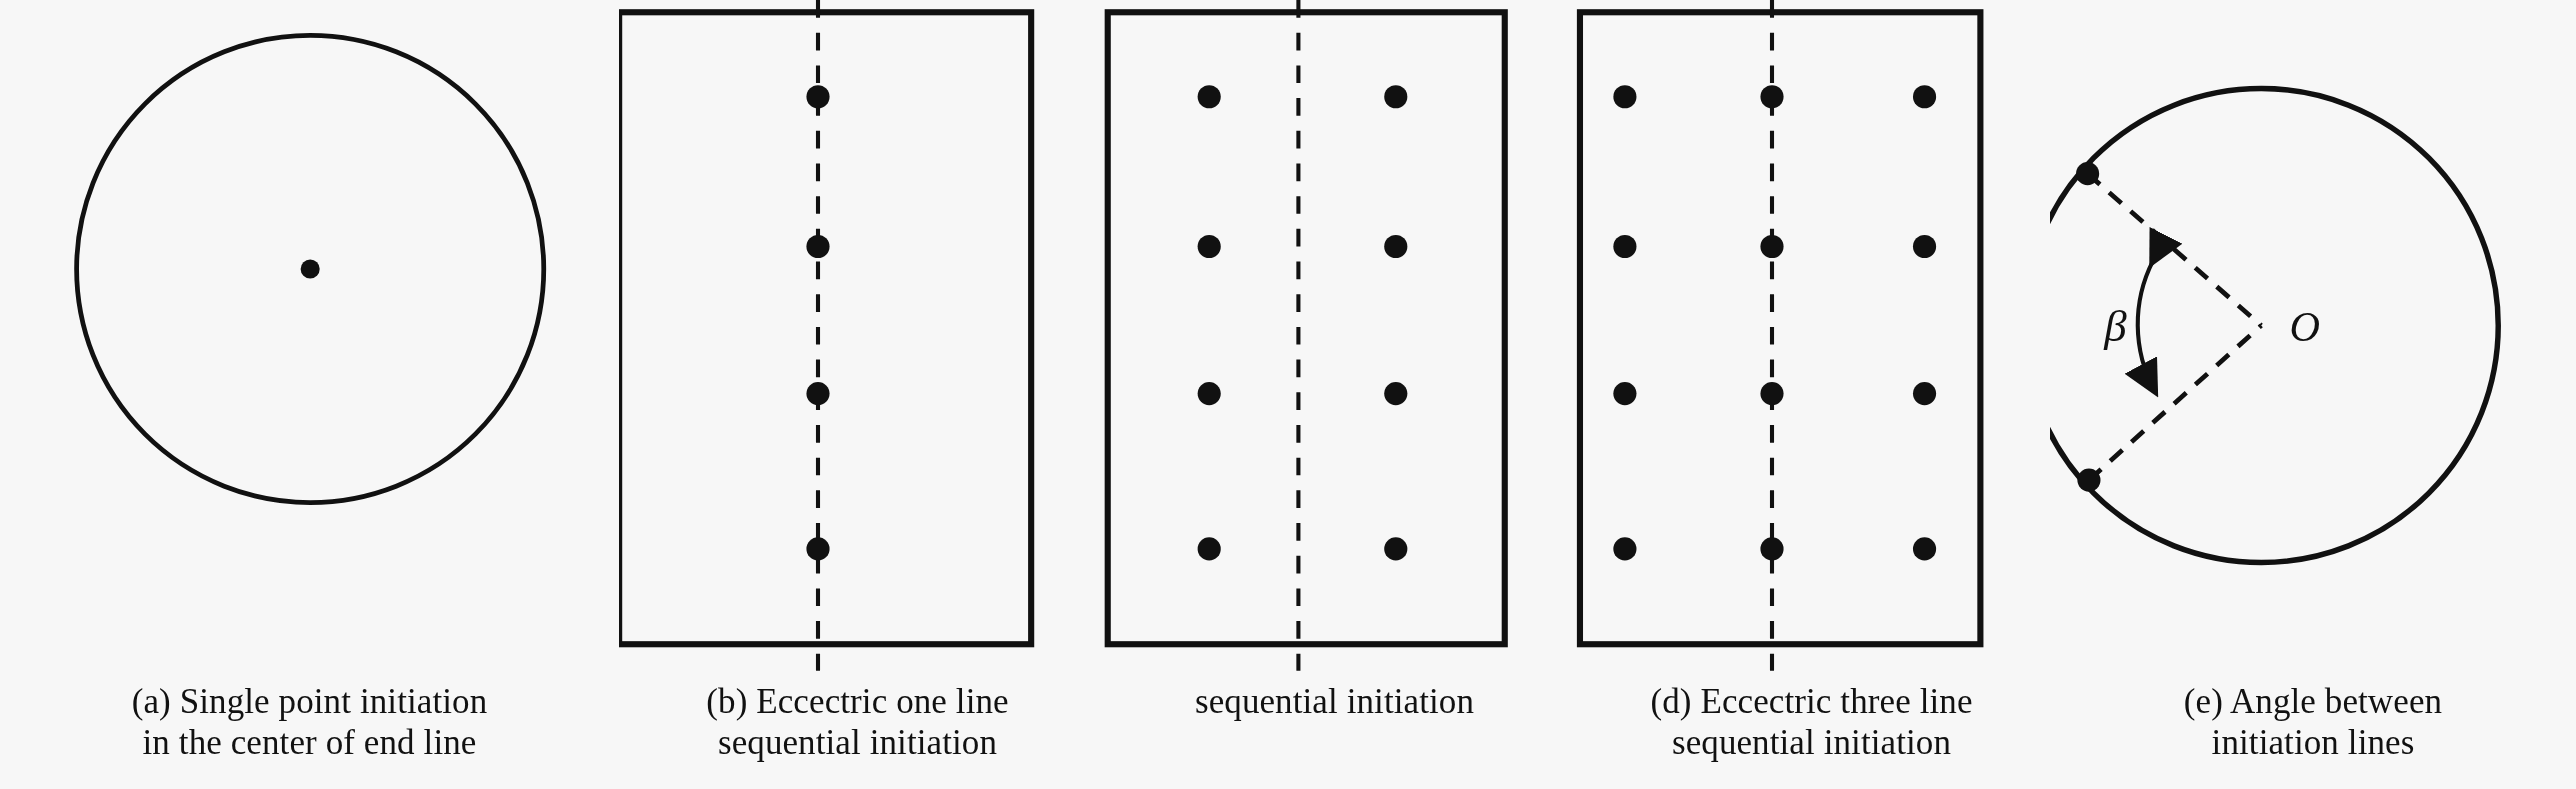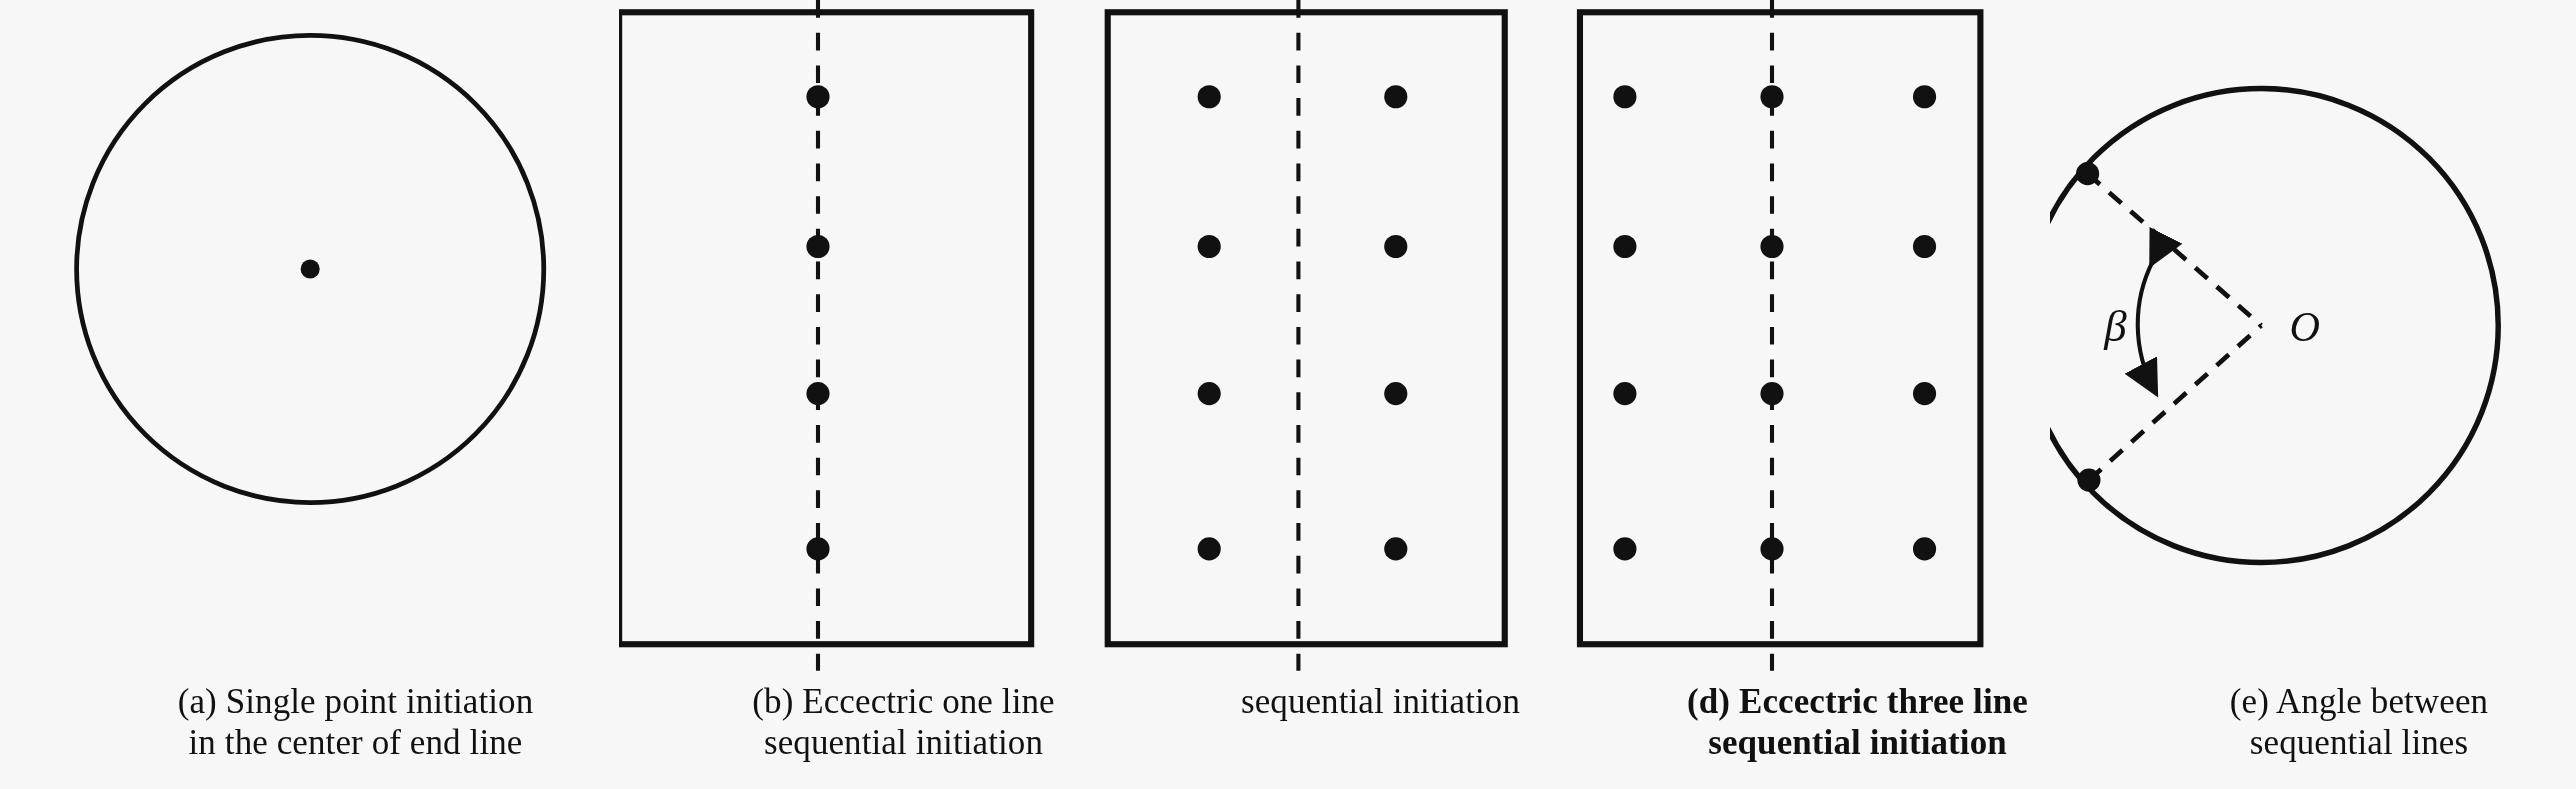--- a/index.html
+++ b/index.html
@@ -36,21 +36,20 @@
     position: absolute;
     left: 0;
     width: 100%;
     top: 681px;
     text-align: center;
     font-size: 35px;
     line-height: 1.18;
     color: #111111;
     font-family: "Liberation Serif", "DejaVu Serif", serif;
     letter-spacing: 0.1px;
-    padding-left: 46px;
   }
   .caption-line {
     display: block;
     white-space: nowrap;
   }
   .beta-label {
     font-style: italic;
     font-family: "Liberation Serif", "DejaVu Serif", serif;
   }
   .o-label {
@@ -100,21 +99,21 @@
       <circle cx="2048" cy="142" r="17" fill="#111111"></circle>
       <circle cx="2048" cy="362" r="17" fill="#111111"></circle>
       <circle cx="2048" cy="578" r="17" fill="#111111"></circle>
       <circle cx="2048" cy="806" r="17" fill="#111111"></circle>
     </svg>
     <div class="caption">
       <span class="caption-line">sequential initiation</span>
     </div>
   </div>
 
-  <div class="panel" style="left:1573px; width:477px;font-weight:bold;">
+  <div class="panel" style="left:1573px; width:477px;">
     <svg class="diagram-svg" width="477" height="681" viewBox="2308 0 700 1000">
       <rect x="2318" y="18" width="588" height="928" fill="none" stroke="#111111" stroke-width="9"></rect>
       <line x1="2600" y1="0" x2="2600" y2="985" stroke="#111111" stroke-width="6" stroke-dasharray="26 22"></line>
       <circle cx="2384" cy="142" r="17" fill="#111111"></circle>
       <circle cx="2384" cy="362" r="17" fill="#111111"></circle>
       <circle cx="2384" cy="578" r="17" fill="#111111"></circle>
       <circle cx="2384" cy="806" r="17" fill="#111111"></circle>
       <circle cx="2600" cy="142" r="17" fill="#111111"></circle>
       <circle cx="2600" cy="362" r="17" fill="#111111"></circle>
       <circle cx="2600" cy="578" r="17" fill="#111111"></circle>
@@ -150,18 +149,18 @@
 
       <circle cx="3063" cy="255" r="17" fill="#111111"></circle>
       <circle cx="3065" cy="705" r="17" fill="#111111"></circle>
 
       <text class="beta-label" x="3104" y="500" font-size="66" fill="#111111" text-anchor="middle" font-family="Liberation Serif, DejaVu Serif, serif">β</text>
 
       <text class="o-label" x="3382" y="500" font-size="62" fill="#111111" text-anchor="middle" font-family="Liberation Serif, DejaVu Serif, serif">O</text>
     </svg>
     <div class="caption">
       <span class="caption-line">(e) Angle between</span>
-      <span class="caption-line">sequential lines</span>
+      <span class="caption-line">initiation lines</span>
     </div>
   </div>
 
 </div>
 
 
 </body></html>

